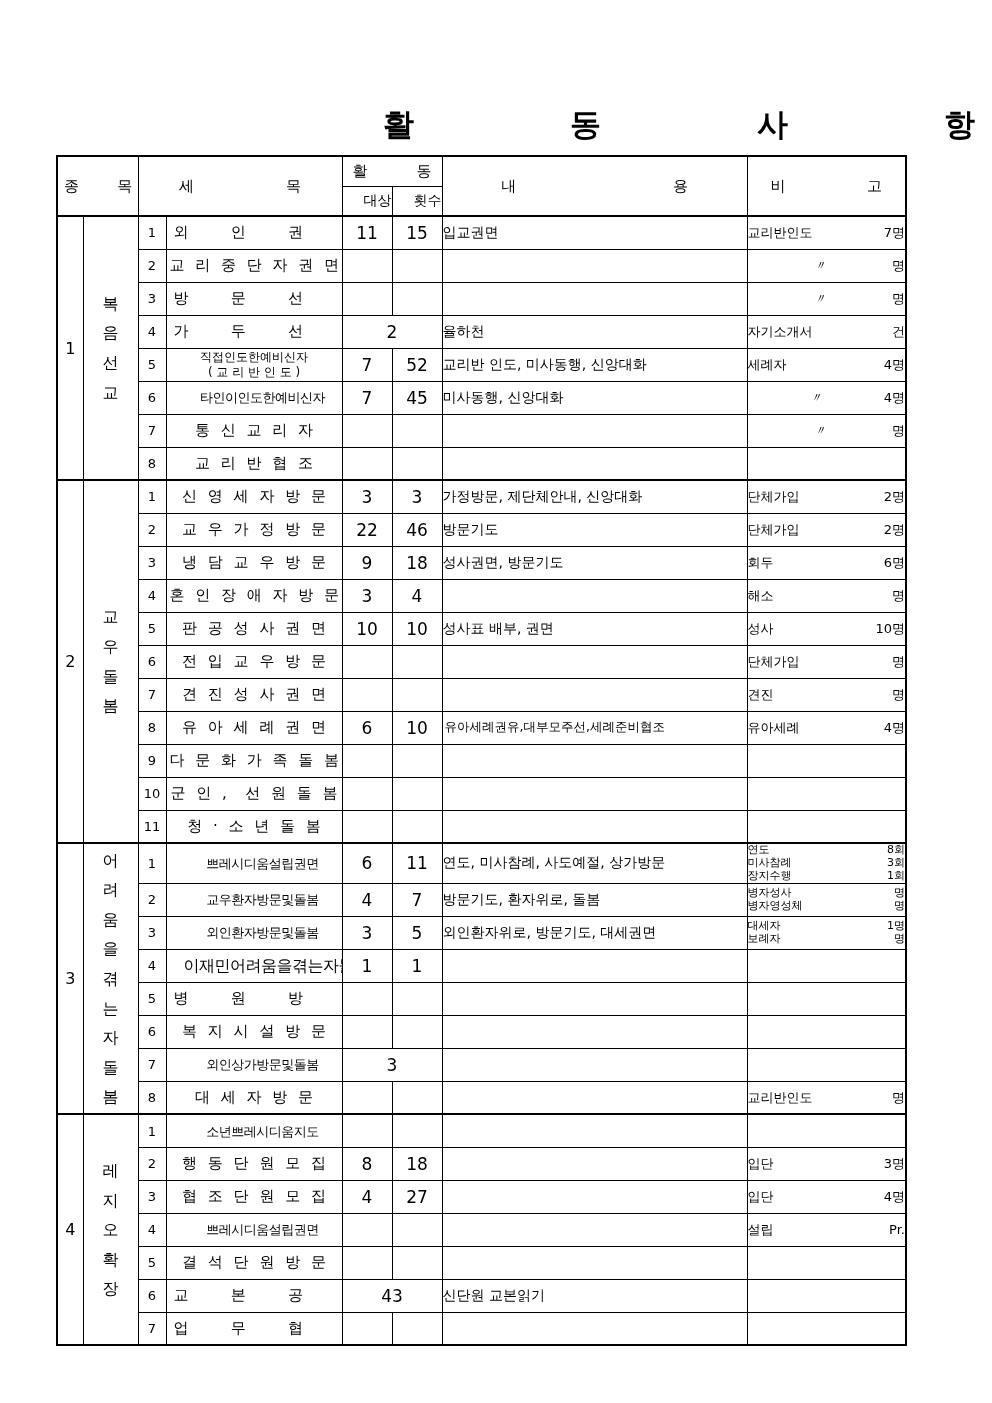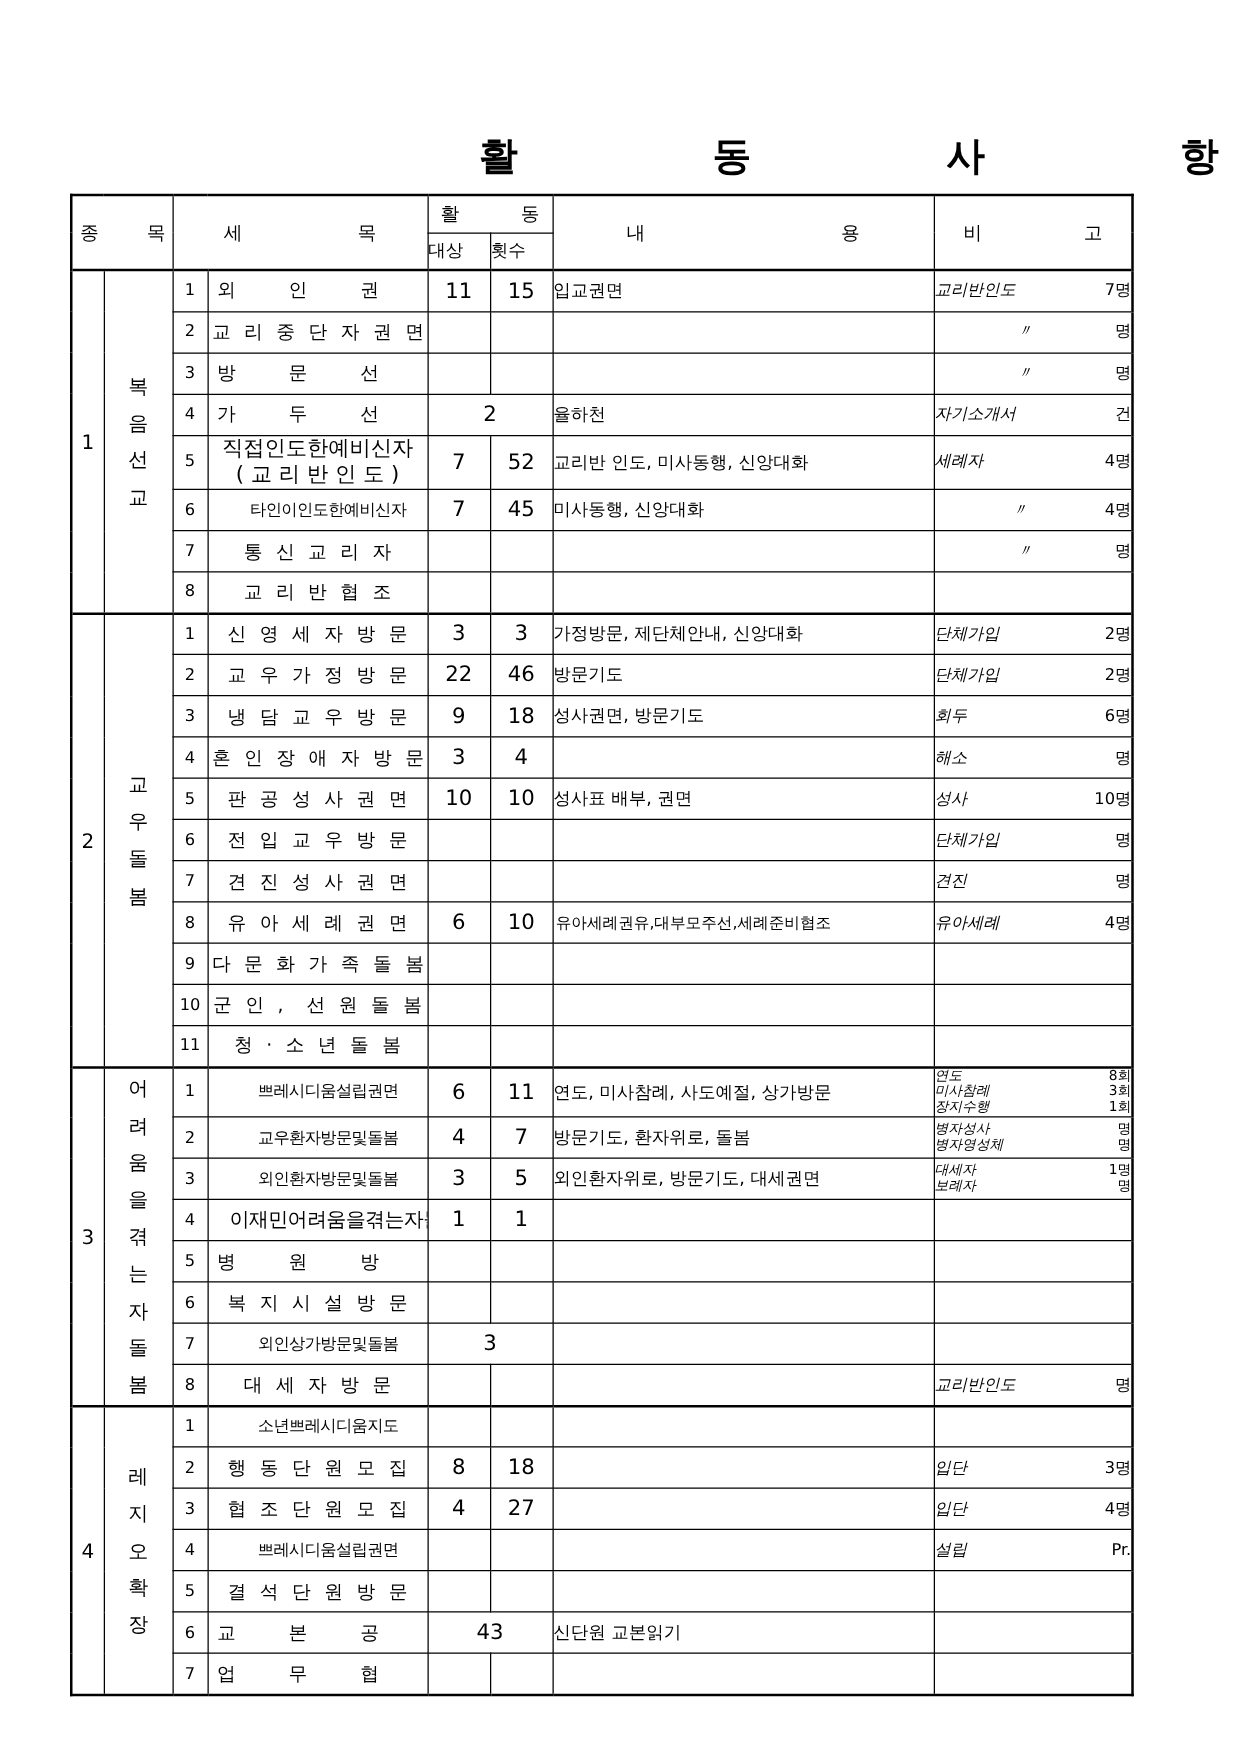--- a/index.html
+++ b/index.html
@@ -75,21 +75,21 @@
   .hdr {
     text-align: center;
     font-size: 15px;
     letter-spacing: 6px;
     text-indent: 6px;
     height: 30px;
     white-space: pre;
   }
   .hdr-tall { height: 60px; }
   .hdr-sub {
-    text-align: left;
+    text-align: right;
     font-size: 14px;
     letter-spacing: 0px;
     height: 30px;
   }
 
   
   col.c-secno  { width: 26px;  }
   col.c-secnm  { width: 55px;  }
   col.c-itemno { width: 28px;  }
   col.c-item   { width: 176px; }
@@ -130,21 +130,21 @@
   .item-name.spaced-sm {
     letter-spacing: 3px;
     text-indent: 3px;
   }
   .item-name.squish {
     letter-spacing: -0.5px;
     font-size: 13px;
     padding-left: 17px;
   }
   .item-name.two-line {
-    font-size: 17px;
+    font-size: 12px;
     line-height: 1.25;
     letter-spacing: 0px;
     white-space: pre-line;
   }
   .num {
     text-align: center;
     font-size: 17px;
     font-weight: bold;
   }
   .desc {
@@ -161,21 +161,21 @@
     font-size: 13px;
     padding: 0 6px;
   }
   .remark-line {
     display: flex;
     justify-content: space-between;
     align-items: baseline;
     line-height: 1.0;
     white-space: nowrap;
   }
-  .remark-line .rk { text-align: right; font-style: italic; }
+  .remark-line .rk { text-align: right; }
   .remark-line .rv { text-align: right; font-weight: normal; }
   .remark-multi .remark-line {
     font-size: 11px;
     line-height: 1.18;
   }
 
   .row-std { height: 33px; }
 </style>
 </head>
 <body>

